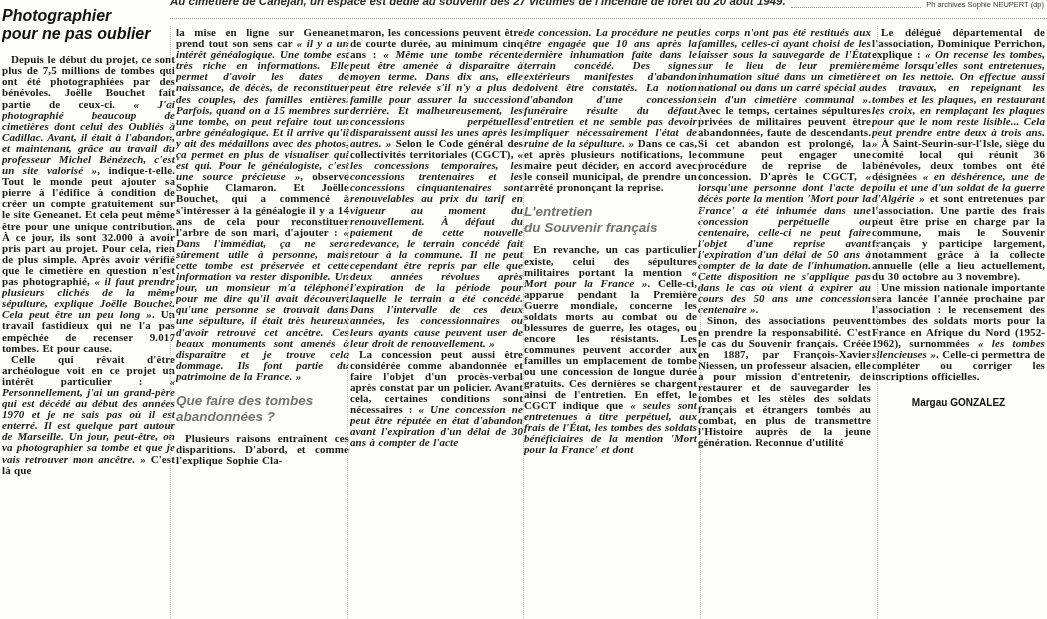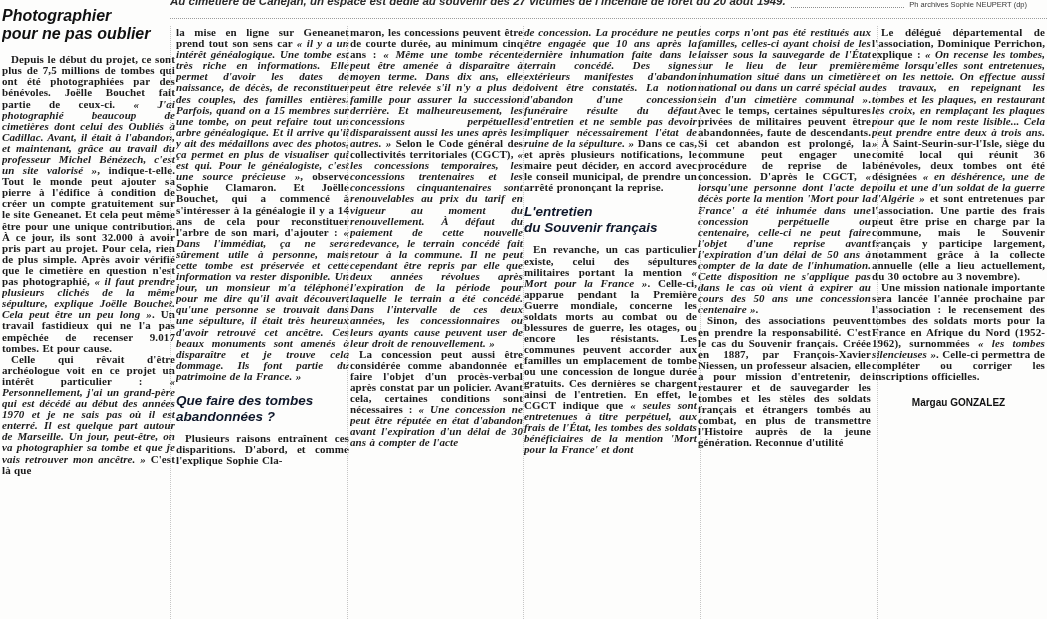--- a/index.html
+++ b/index.html
@@ -8,21 +8,21 @@
     width: 1047px;
     height: 619px;
     background: #fdfdfc;
     color: #1b1b1b;
     font-family: "Liberation Serif", serif;
     overflow: hidden;
   }
   
   .topbar {
     position: absolute;
-    top: 0; left: 170px; right: 20px;
+    top: 0; left: 170px; right: 3px;
     height: 11px;
     display: flex;
     align-items: flex-start;
     gap: 5px;
     z-index: 3;
   }
   .caption-clip { flex: 0 1 auto; height: 9px; overflow: hidden; }
   .caption-text {
     display: block;
     margin-top: -5px;
@@ -97,21 +97,21 @@
     color: #111;
   }
   .subhead {
     font-family: "Liberation Sans", sans-serif;
     font-weight: bold;
     font-style: italic;
     font-size: 13.5px;
     line-height: 1.15;
     margin: 11px 0 9px 0;
     white-space: pre-line;
-    color: #0f172a;
+    color: #737373;
   }
   .byline {
     font-family: "Liberation Sans", sans-serif;
     font-weight: bold;
     font-size: 10px;
     text-align: center;
     margin-top: 15px;
     color: #111;
   }
 </style>

